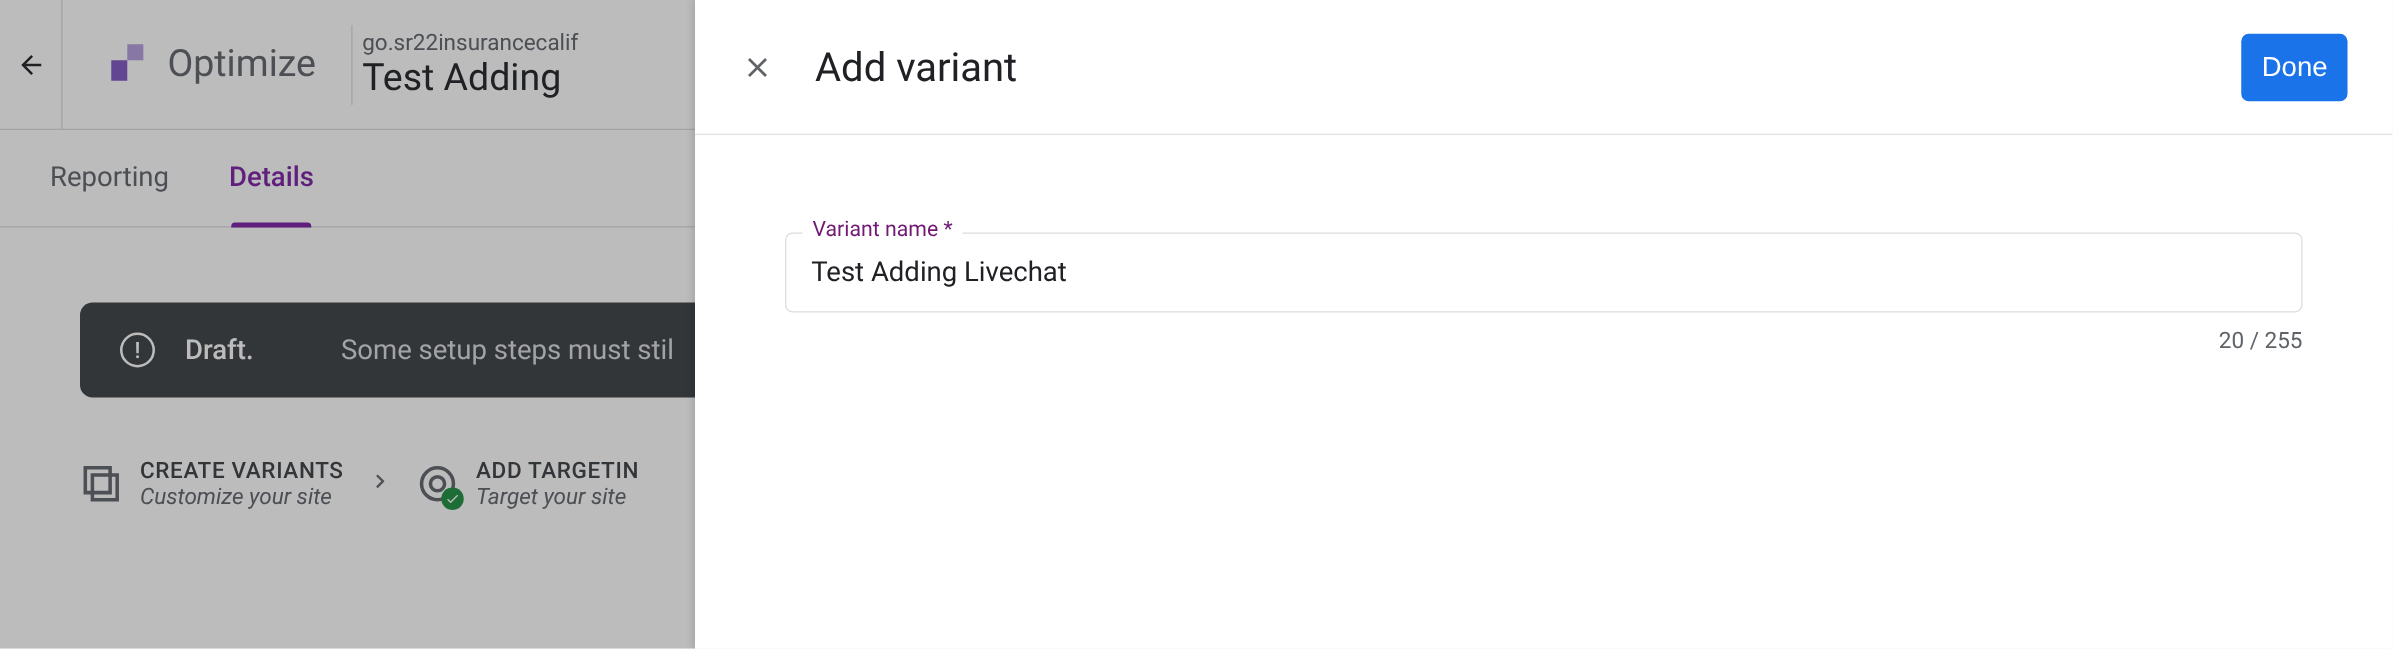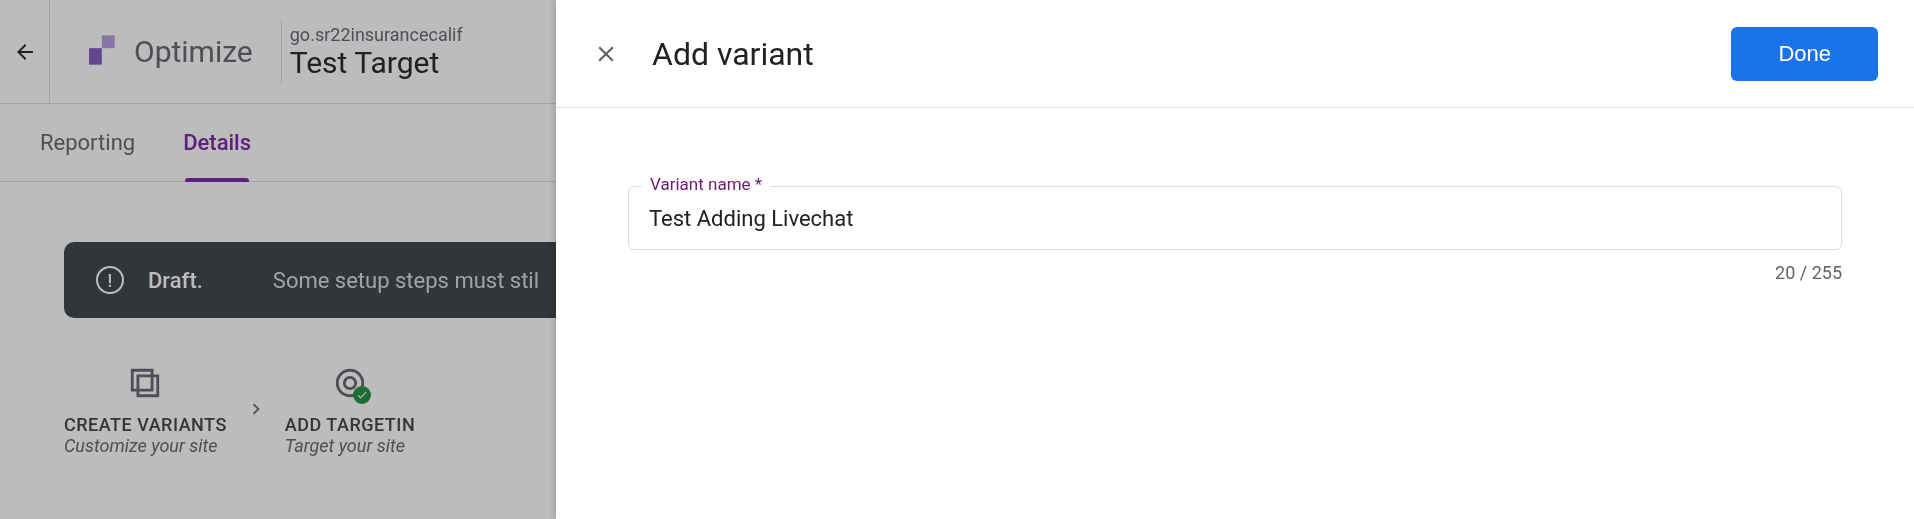--- a/index.html
+++ b/index.html
@@ -25,41 +25,41 @@
     .tab.active::after { content: ''; position: absolute; left: 2px; right: 2px; bottom: 0; height: 4px; background: #7b1fa2; border-radius: 3px 3px 0 0; }
 
     .content-area { padding: 60px 64px 0 64px; }
 
     .draft-bar { background: #3c4043; color: #fff; border-radius: 10px; height: 76px; display: flex; align-items: center; padding: 0 32px; gap: 24px; }
     .draft-bar .info-icon { width: 28px; height: 28px; border: 2.5px solid #fff; border-radius: 50%; display: flex; align-items: center; justify-content: center; font-size: 18px; font-weight: 500; flex-shrink: 0; }
     .draft-label { font-size: 22px; font-weight: 500; }
     .draft-msg { font-size: 22px; color: #dadce0; margin-left: 46px; }
 
     .steps-row { display: flex; align-items: center; margin-top: 48px; gap: 18px; }
-    .step { display: flex; align-items: center; gap: 14px; flex-direction: column; }
+    .step { display: flex; align-items: center; gap: 14px; }
     .step-icon { width: 34px; height: 34px; color: #5f6368; position: relative; }
     .step-icon svg { width: 34px; height: 34px; }
     .step-icon .check-badge { position: absolute; bottom: -4px; right: -4px; width: 18px; height: 18px; background: #1e8e3e; border-radius: 50%; display: flex; align-items: center; justify-content: center; }
     .step-icon .check-badge svg { width: 12px; height: 12px; color: #fff; }
     .step-text { display: flex; flex-direction: column; }
     .step-title { font-size: 18px; font-weight: 500; color: #3c4043; letter-spacing: 0.5px; }
     .step-sub { font-size: 18px; color: #5f6368; font-style: italic; }
     .step-sep { color: #5f6368; }
     .step-sep svg { width: 22px; height: 22px; }
 
     
     .overlay { position: absolute; inset: 0; background: rgba(32,33,36,0.3); z-index: 5; }
 
     
     .modal { position: absolute; top: 0; right: 0; bottom: 0; left: 556px; background: #fff; z-index: 10; box-shadow: -2px 0 6px rgba(0,0,0,0.15); }
     .modal-header { display: flex; align-items: center; height: 108px; padding: 0 36px 0 28px; border-bottom: 1px solid #e0e0e0; }
     .close-btn { width: 44px; height: 44px; display: flex; align-items: center; justify-content: center; color: #5f6368; cursor: pointer; border-radius: 50%; }
     .close-btn svg { width: 26px; height: 26px; }
     .modal-title { font-size: 32px; color: #202124; margin-left: 24px; flex: 1; }
-    .done-btn { background: #1a73e8; color: #fff; font-size: 22px; font-weight: 500; padding: 14px 47px; border: none; border-radius: 6px; cursor: pointer; }
+    .done-btn { background: #1a73e8; color: #fff; font-size: 22px; font-weight: 500; padding: 14px 16px; border: none; border-radius: 6px; cursor: pointer; }
 
     .modal-body { padding: 78px 72px 0 72px; }
 
     .field-wrap { position: relative; }
     .field { width: 100%; height: 64px; border: 1px solid #dadce0; border-radius: 6px; padding: 0 20px; font-size: 22px; color: #202124; outline: none; font-family: inherit; }
     .field-label { position: absolute; top: -12px; left: 14px; background: #fff; padding: 0 8px; font-size: 17px; color: #701a75; }
     .counter { text-align: right; margin-top: 12px; font-size: 18px; color: #5f6368; }
   </style>
 </head>
 <body>
@@ -76,21 +76,21 @@
       <span class="logo-mark">
         <svg viewBox="0 0 48 48">
             <path fill="#b39ddb" d="M26 8h14v14H26z"></path>
             <path fill="#7e57c2" d="M12 22h14v18H12z"></path>
           </svg>
       </span>
       <span class="logo-text">Optimize</span>
     </div>
     <div class="title-block">
       <div class="subtitle">go.sr22insurancecalif</div>
-      <div class="exp-title">Test Target</div>
+      <div class="exp-title">Test Adding</div>
     </div>
   </div>
 
   <div class="tabs-row">
     <div class="tab">Reporting</div>
     <div class="tab active">Details</div>
   </div>
 
   <div class="content-area">
     <div class="draft-bar">

